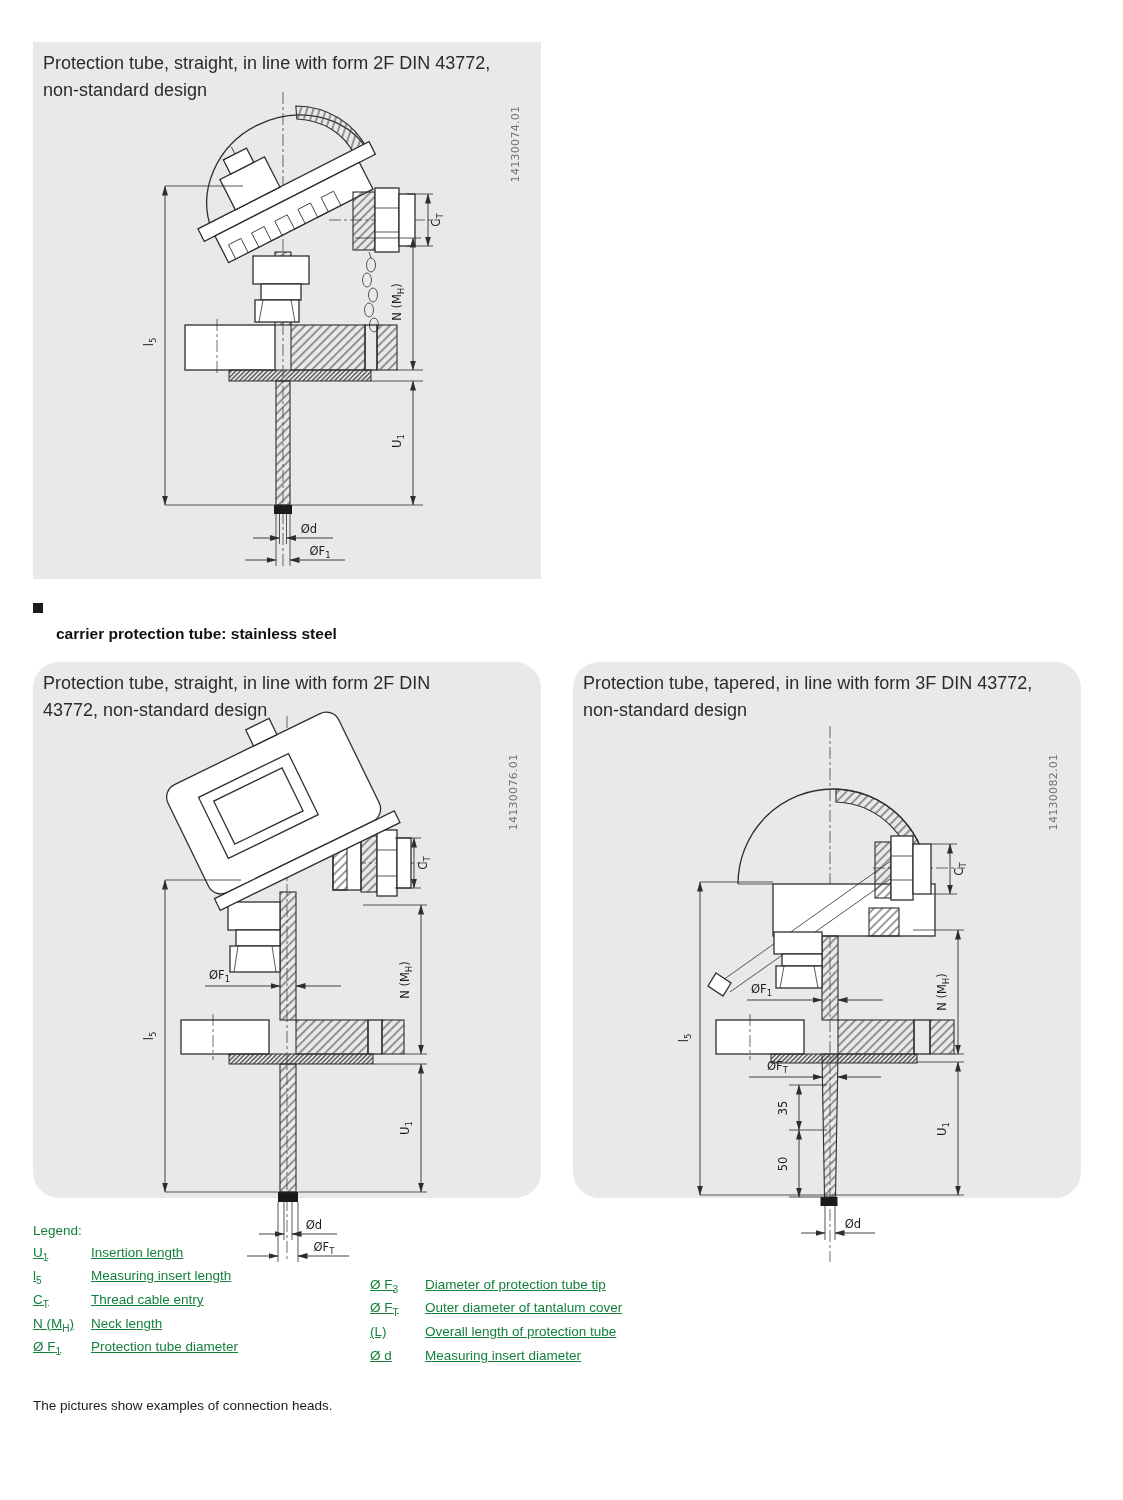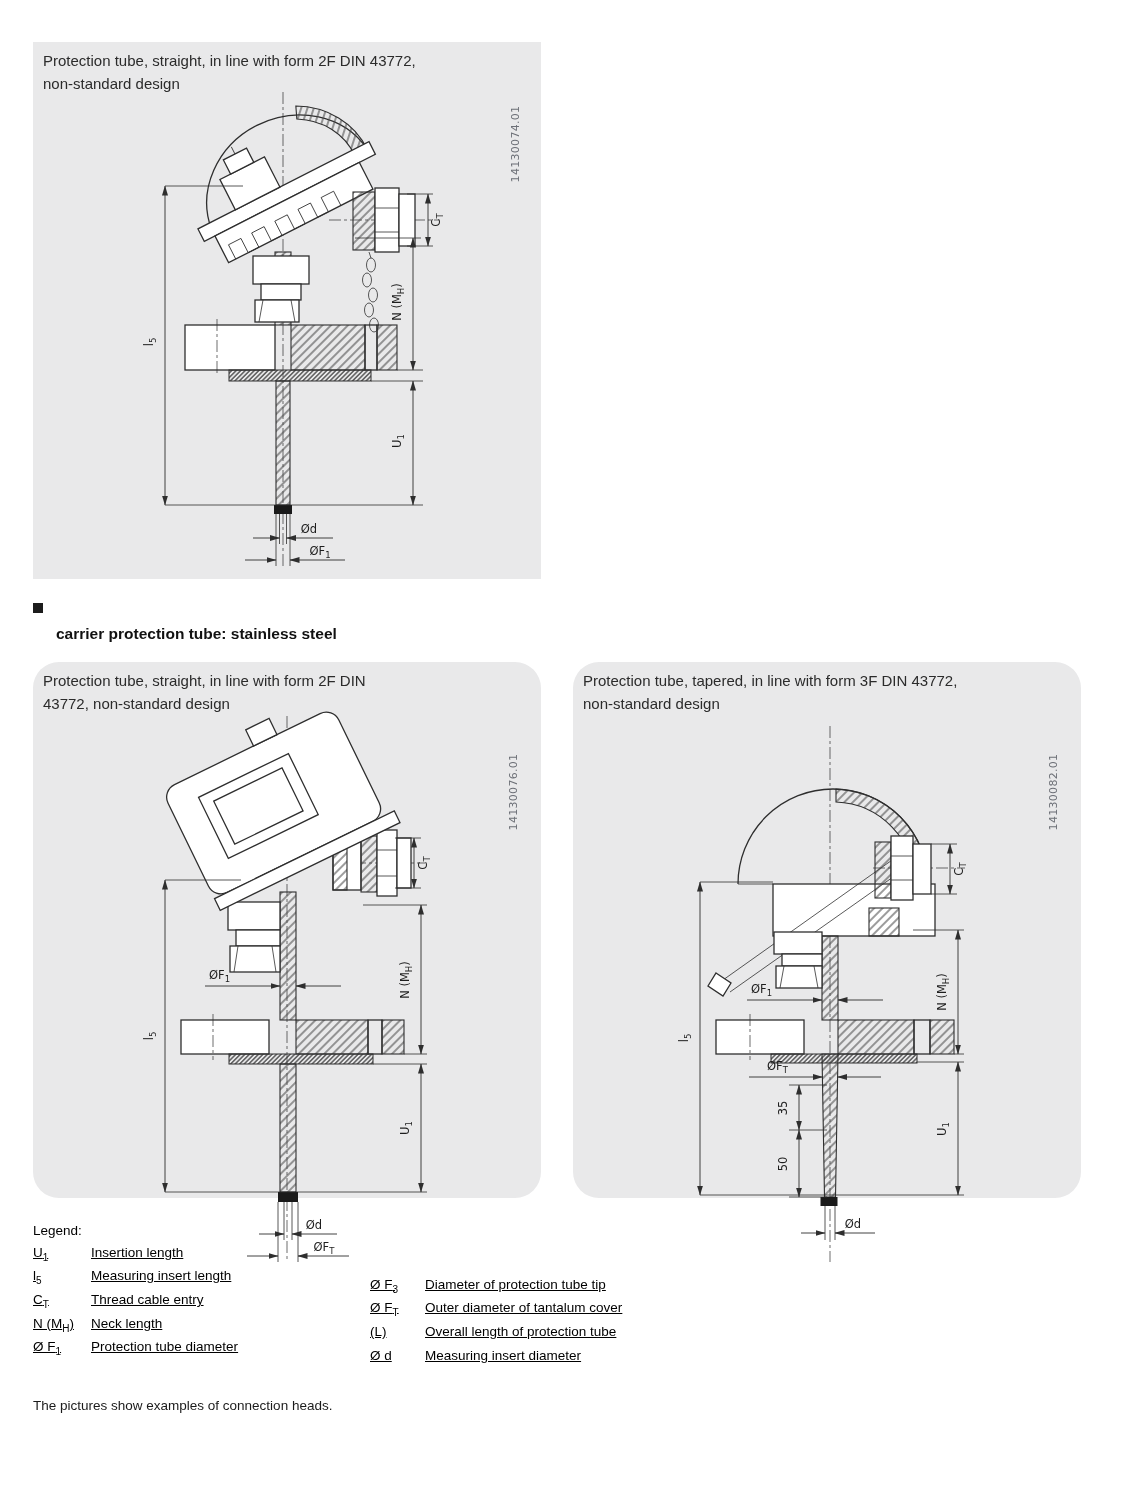--- a/index.html
+++ b/index.html
@@ -3,25 +3,25 @@
 <meta charset="utf-8">
 <style>
   html,body{margin:0;padding:0;background:#ffffff;}
   body{width:1123px;height:1500px;font-family:"Liberation Sans",sans-serif;color:#161616;position:relative;overflow:hidden;}
   .page{padding:16px 0 0 33px;}
   .sec-head{display:flex;gap:13px;align-items:flex-start;}
   .bullet{width:10px;height:10px;background:#1c1c1c;margin-top:5px;flex:0 0 auto;}
   .sec-title{font-weight:bold;font-size:15.5px;line-height:1.55;color:#111;}
   .figbox{width:508px;height:537px;background:#e9e9ea;position:relative;margin-top:26px;}
   .figbox.tall{height:536px;margin-top:0;border-radius:26px;}
-  .fig-title{position:absolute;top:8px;left:10px;right:8px;font-size:15px;line-height:1.5;color:#2b2b2b;z-index:2;}
+  .fig-title{position:absolute;top:8px;left:10px;right:8px;font-size:18px;line-height:1.5;color:#2b2b2b;z-index:2;}
   svg.draw{position:absolute;left:0;top:0;z-index:1;}
   .sec-head.second{margin-top:19px;}
   .figrow{display:flex;gap:32px;margin-top:16px;}
-  .legend{margin-top:22px;font-size:13.5px;line-height:1.6;color:#000000;}
+  .legend{margin-top:22px;font-size:13.5px;line-height:1.6;color:#15803d;}
   .legend-cols{display:flex;text-decoration:underline;}
   .lcol{width:337px;flex:0 0 auto;}
   .rcol{flex:1;margin-top:32px;}
   .lrow{display:flex;}
   .sym{width:58px;flex:0 0 auto;}
   .rcol .sym{width:55px;}
   sub{font-size:10px;}
   .footer{margin-top:30px;font-size:13.5px;color:#1b1b1b;}
   
   .ol{fill:none;stroke:#2e2e2e;stroke-width:1.3;}

